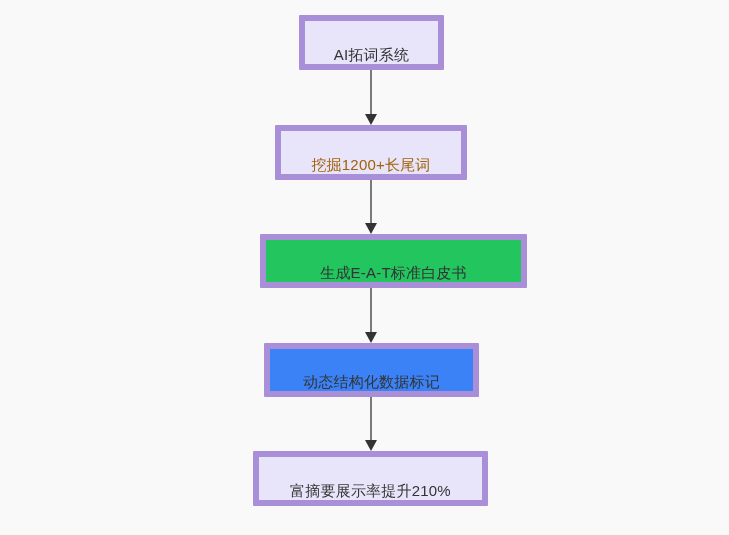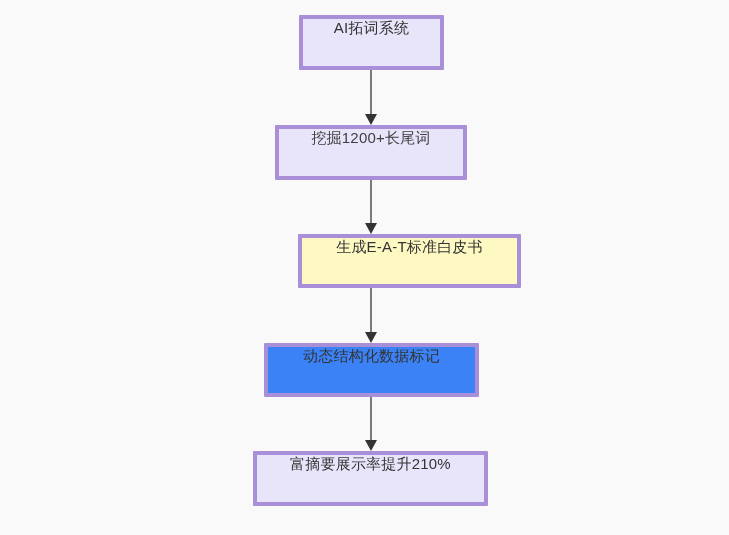--- a/index.html
+++ b/index.html
@@ -16,24 +16,24 @@
   #flowchart-canvas {
     position: relative;
     width: 729px;
     height: 535px;
     background: #f9f9f9;
   }
   .node {
     position: absolute;
     box-sizing: border-box;
     background: #e8e4fa;
-    border: 4px solid #14b8a6;
+    border: 6px solid #14b8a6;
     border-radius: 1px;
     display: flex;
-    align-items: flex-start;
+    align-items: flex-end;
     justify-content: center;
     z-index: 2;
   }
   .node-label {
     color: #333333;
     font-size: 15px;
     line-height: 1.2;
     letter-spacing: 0.2px;
     white-space: nowrap;
     font-family: "Liberation Sans", "DejaVu Sans", sans-serif;
@@ -76,24 +76,24 @@
   <svg class="edge" style="left:355px; top:397px; width:32px; height:56px;">
     <line class="edge-line" x1="16" y1="0" x2="16" y2="46" stroke="#7a7a7a"></line>
     <polygon class="edge-head" points="16,54 10,43 22,43" fill="#333333"></polygon>
   </svg>
 
   <div class="node" style="left: 299px; top: 15px; width: 145px; height: 55px; background: rgb(232, 228, 250); border-color: rgb(169, 143, 216);">
     <span class="node-label" style="color: rgb(51, 51, 51);">AI拓词系统</span>
   </div>
 
   <div class="node" style="left: 275px; top: 125px; width: 192px; height: 55px; background: rgb(232, 228, 250); border-color: rgb(169, 143, 216);">
-    <span class="node-label" style="color: #404040;">挖掘1200+长尾词</span>
+    <span class="node-label" style="color: #a16207;">挖掘1200+长尾词</span>
   </div>
 
-  <div class="node" style="left: 260px; top: 234px; width: 223px; height: 54px; background: #fef9c3; border-color: rgb(169, 143, 216); margin-left: 38px;">
+  <div class="node" style="left: 260px; top: 234px; width: 267px; height: 54px; background: #22c55e; border-color: rgb(169, 143, 216);">
     <span class="node-label" style="color: rgb(51, 51, 51);">生成E-A-T标准白皮书</span>
   </div>
 
   <div class="node" style="left: 264px; top: 343px; width: 215px; height: 54px; background: #3b82f6; border-color: rgb(169, 143, 216);">
     <span class="node-label" style="color: rgb(51, 51, 51);">动态结构化数据标记</span>
   </div>
 
   <div class="node" style="left: 253px; top: 451px; width: 235px; height: 55px; background: rgb(232, 228, 250); border-color: rgb(169, 143, 216);">
     <span class="node-label" style="color: rgb(51, 51, 51);">富摘要展示率提升210%</span>
   </div>

